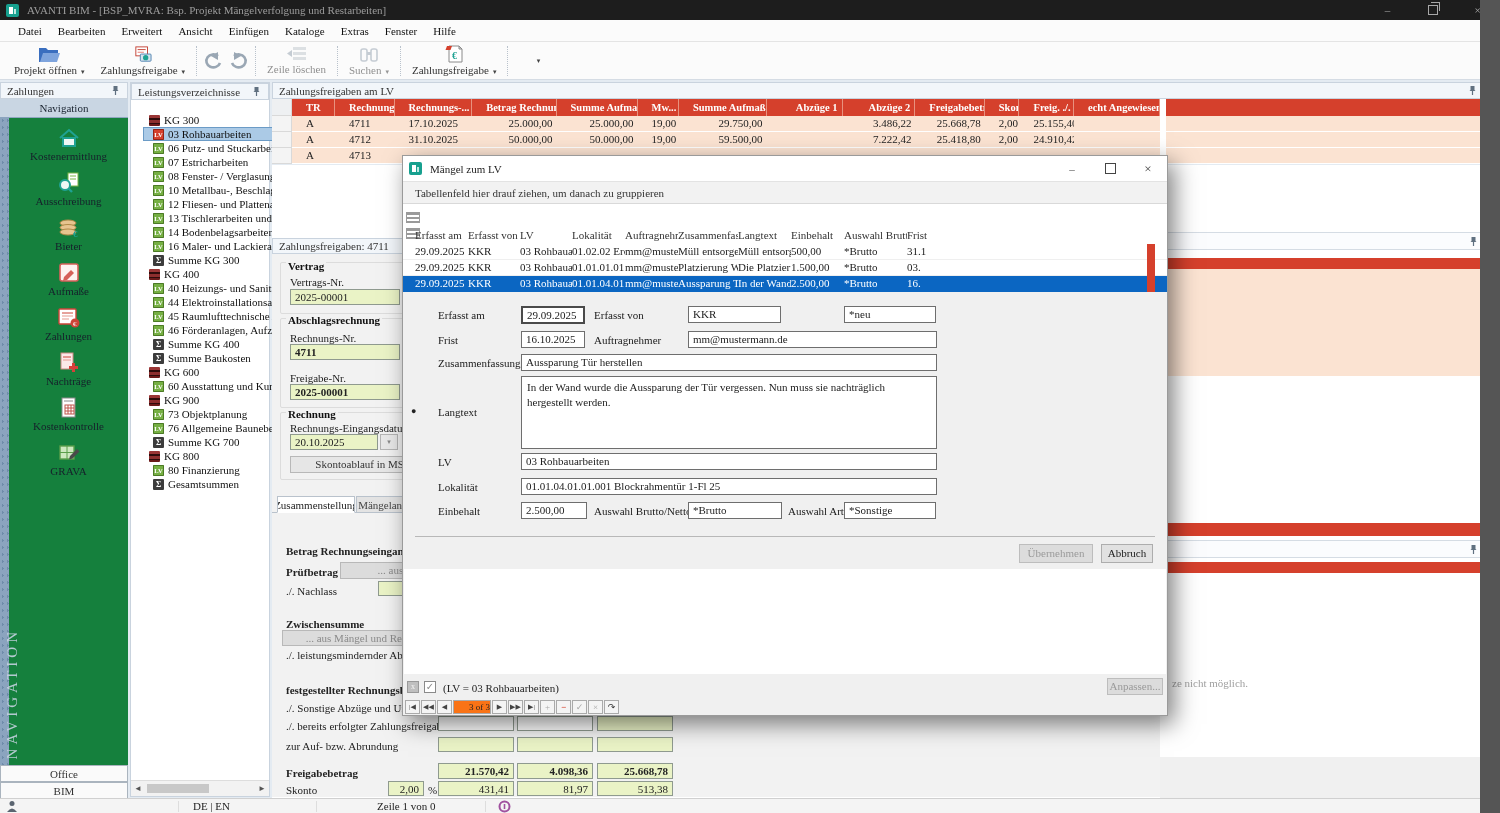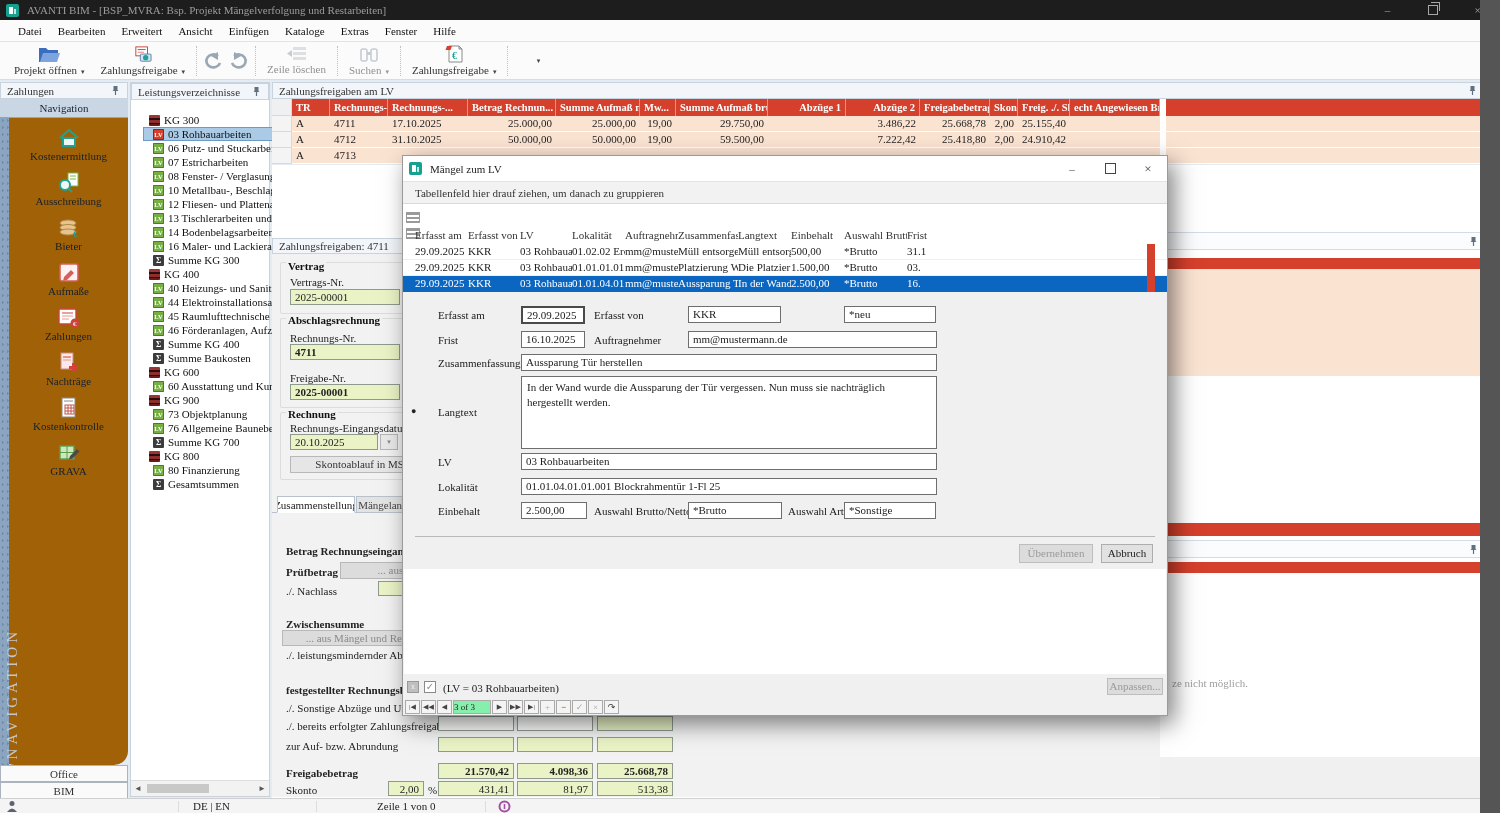--- a/index.html
+++ b/index.html
@@ -26,21 +26,21 @@
   .caret{font-size:7px;color:#444;}
   .tsep{border-left:1px dotted #b9c2cc;height:30px;margin:0 3px;}
   .tico-only{display:flex;align-items:center;justify-content:center;width:26px;height:36px;}
   .disabled-look{opacity:.55;}
   
   .phead{background:#f2f6fa;border:1px solid #c9d3de;box-sizing:border-box;display:flex;align-items:center;padding:0 6px;color:#333;}
   .phead .sp{flex:1;}
   .pin{width:11px;height:11px;flex:0 0 auto;margin-left:4px;}
   .redx{width:11px;height:11px;background:#cf3a2a;border-radius:2px;color:#fff;font-size:8px;line-height:11px;text-align:center;margin-left:4px;flex:0 0 auto;}
   
-  .nav-panel{left:0;top:82px;width:128px;height:683px;background:#a16207;border-radius:14px;}
+  .nav-panel{left:0;top:82px;width:128px;height:683px;background:#15803d;}
   .nav-phead{position:absolute;left:0;top:0;width:128px;height:17px;}
   .nav-header{position:absolute;left:0;top:17px;width:128px;height:18px;background:#c9d6e3;border-bottom:1px solid #8fa7c0;display:flex;align-items:center;justify-content:center;color:#1a2430;}
   .nav-strip{position:absolute;left:0;top:35px;width:9px;bottom:0;background:#8ba4bf;background-image:radial-gradient(#6f8caa 1px,transparent 1px);background-size:5px 7px;}
   .vtext{position:absolute;left:4px;bottom:6px;writing-mode:vertical-rl;transform:rotate(180deg);color:#c6d2e0;font-size:15px;letter-spacing:4px;opacity:.9;}
   .nav-items{position:absolute;left:9px;top:40px;width:119px;display:flex;flex-direction:column;}
   .nav-item{height:45px;display:flex;flex-direction:column;align-items:center;justify-content:center;gap:1px;color:#16202b;}
   .nav-item svg{display:block;}
   .nav-footer{left:0;top:765px;width:128px;height:32px;}
   .nav-foot-btn{height:15px;background:#fafafa;border:1px solid #aab4be;display:flex;align-items:center;justify-content:center;color:#333;}
   
@@ -62,21 +62,21 @@
   
   .main-white{left:272px;top:165px;width:1228px;height:633px;background:#fff;}
   
   .lv-phead{left:272px;top:82px;width:1228px;height:17px;}
   .lvgrid{left:272px;top:99px;width:1228px;}
   .lvrow{display:flex;height:16px;}
   .lvhead-row{height:17px;}
   .gcell{width:20px;flex:0 0 auto;background:#f4f4f4;border-right:1px solid #d9d9d9;border-bottom:1px solid #d9d9d9;box-sizing:border-box;}
   .lvhead-row .gcell{background:#eef0f2;}
   .cells{display:flex;width:868px;flex:0 0 auto;}
-  .cells span{display:block;box-sizing:border-box;padding:1px 4px;white-space:nowrap;overflow:hidden;}
+  .cells span{display:block;box-sizing:border-box;padding:1px 4px;white-space:nowrap;overflow:hidden;margin-left:10px;}
   .cells span:nth-of-type(1){width:38px;} .cells span:nth-of-type(2){width:58px;}
   .cells span:nth-of-type(3){width:80px;} .cells span:nth-of-type(4){width:88px;}
   .cells span:nth-of-type(5){width:84px;} .cells span:nth-of-type(6){width:36px;}
   .cells span:nth-of-type(7){width:92px;} .cells span:nth-of-type(8){width:78px;}
   .cells span:nth-of-type(9){width:74px;} .cells span:nth-of-type(10){width:70px;}
   .cells span:nth-of-type(11){width:28px;} .cells span:nth-of-type(12){width:52px;}
   .cells span:nth-of-type(13){width:90px;}
   .lvhead-row .cells{background:#d5402c;color:#fff;font-weight:bold;font-size:10.5px;}
   .lvhead-row .cells span{border-right:1px solid #e8927f;line-height:15px;}
   .lvhead-row .cells span:nth-of-type(8),.lvhead-row .cells span:nth-of-type(9){text-align:right;}
@@ -137,21 +137,21 @@
   .ftext{position:absolute;background:#fff;border:1px solid #6e6e6e;box-sizing:border-box;padding:3px 5px;font-size:11px;line-height:1.4;}
   .bullet{position:absolute;font-size:9px;color:#222;}
   .dlg-sep{position:absolute;left:12px;width:740px;border-top:1px solid #b8b8b8;}
   .dbtn{position:absolute;height:19px;box-sizing:border-box;border:1px solid #adadad;background:#e1e1e1;text-align:center;line-height:17px;}
   .dbtn.dis{background:#dcdcdc;border-color:#bdbdbd;color:#9a9a9a;}
   .whitezone{position:absolute;left:1px;top:413px;width:762px;height:105px;background:#fff;}
   .clearbtn{position:absolute;width:12px;height:12px;background:#bfbfbf;border:1px solid #999;box-sizing:border-box;color:#f4f4f4;font-size:8px;line-height:10px;text-align:center;}
   .chk{position:absolute;width:12px;height:12px;background:#fff;border:1px solid #8a8a8a;box-sizing:border-box;color:#8a8a8a;font-size:10px;line-height:10px;text-align:center;}
   .dnav{position:absolute;left:2px;top:544px;display:flex;gap:1px;align-items:center;}
   .nbtn{width:15px;height:14px;border:1px solid #aaa;background:#f4f4f4;box-sizing:border-box;font-size:7px;line-height:12px;text-align:center;color:#444;}
-  .nbox{width:38px;height:14px;border:1px solid #aaa;background:#86efac;box-sizing:border-box;font-size:9px;line-height:12px;text-align:left;}
+  .nbox{width:38px;height:14px;border:1px solid #aaa;background:#f97316;box-sizing:border-box;font-size:9px;line-height:12px;text-align:right;}
   .nred{color:#d5402c;font-size:9px;font-weight:bold;}
   .ngray{color:#a8a8a8;font-size:9px;}
   .ndark{color:#333;font-size:9px;}
 </style>
 </head>
 <body>
 
 <div id="app">
 
   <div class="abs titlebar">

